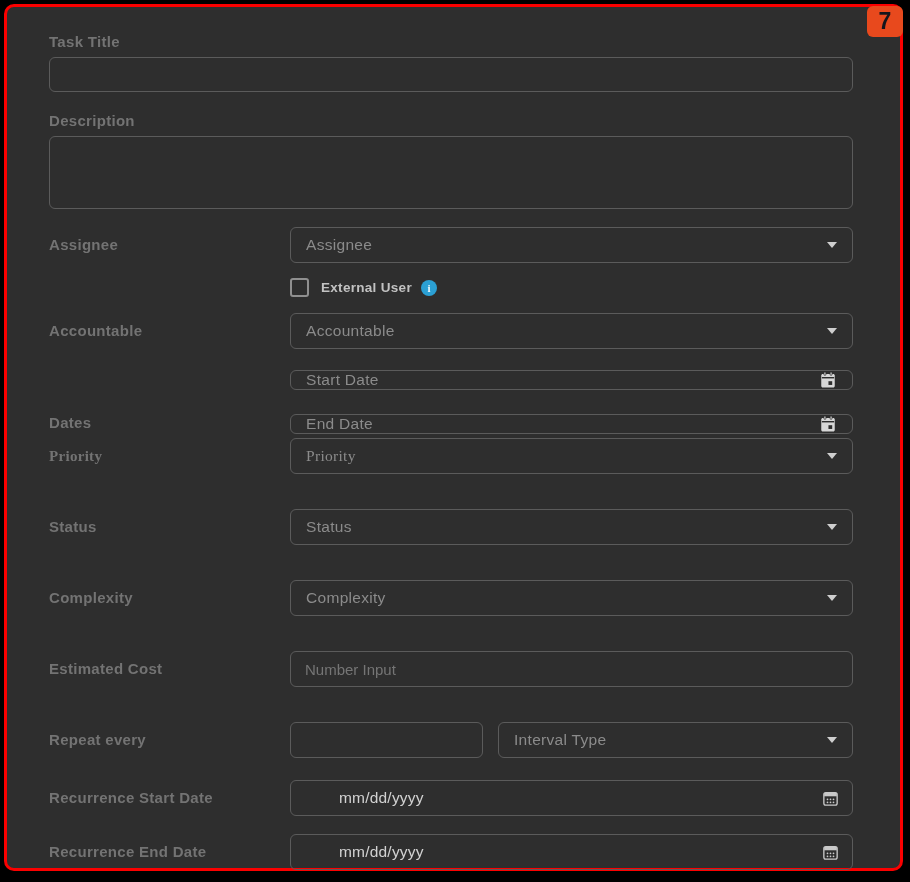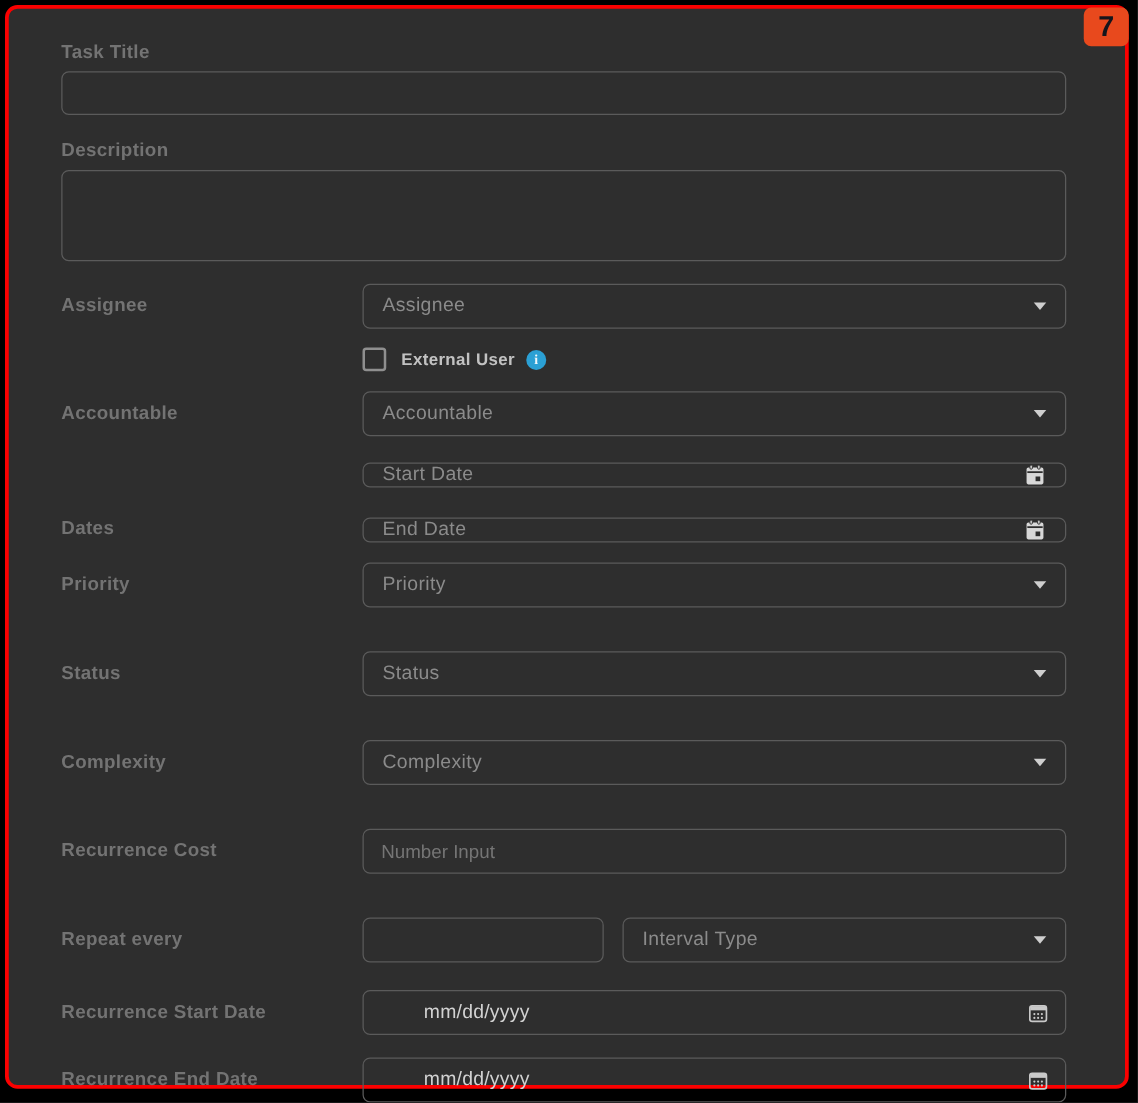--- a/index.html
+++ b/index.html
@@ -83,21 +83,21 @@
     cursor:pointer; flex-shrink:0;
   }
   .dates-wrap { display:flex; gap:24px;flex-direction:column; }
   .date-box { height:45px; flex:1; cursor:pointer; }
   .native-date { height:36px; cursor:pointer; padding-right:12px;padding-left:48px; }
   .date-ph { color:#d2d2d2; font-size:15.5px; letter-spacing:.2px; }
   .repeat-wrap { display:flex; gap:15px; }
   .repeat-input { width:193px; flex-shrink:0; }
   .interval-select { flex:1; }
   .row-dates { margin-top:21px;align-items:flex-end; }
-  .row-priority { margin-top:16px; }
+  .row-priority { margin-top:4px;font-family:Liberation Serif, serif; }
   .row-tight { margin-top:35px; }
   .row-recstart { margin-top:22px; }
   .divider {
     margin-top:18px; height:1px; background:#5a5a5a;
   }
   .footer {
     text-align:right; padding:23px 6px 0 0;
   }
   .cancel-btn {
     display:inline-block; background:none; border:none;
@@ -194,21 +194,21 @@
 
   <div class="row row-tight">
     <div class="label-col field-label">Complexity</div>
     <div class="control-col select">
       <span class="ph">Complexity</span>
       <span class="caret"></span>
     </div>
   </div>
 
   <div class="row row-tight">
-    <div class="label-col field-label">Recurrence Cost</div>
+    <div class="label-col field-label">Estimated Cost</div>
     <div class="control-col">
       <input class="text-input" type="text" style="height: 36px;" placeholder="Number Input">
     </div>
   </div>
 
   <div class="row row-tight">
     <div class="label-col field-label">Repeat every</div>
     <div class="control-col repeat-wrap">
       <input class="text-input repeat-input" type="text" style="height: 36px;" value="">
       <div class="select interval-select">

